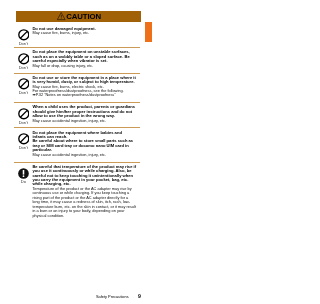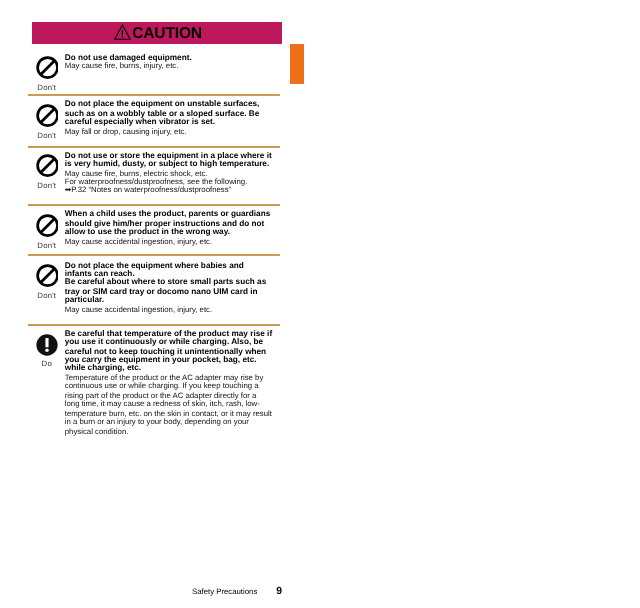--- a/index.html
+++ b/index.html
@@ -1,20 +1,20 @@
 <!DOCTYPE html>
 <html><head>
 <meta charset="utf-8">
 <title>Safety Precautions</title>
 <style>
   html,body{margin:0;padding:0;background:#ffffff;}
   body{width:152px;height:304px;font-family:"Liberation Sans",sans-serif;overflow:hidden;}
   .page{position:relative;width:152px;height:304px;background:#fff;}
   .tab{position:absolute;left:145.4px;top:22px;width:6.6px;height:20.2px;background:#ee7019;}
-  .caution-bar{position:absolute;left:16px;top:11px;width:125px;height:11px;background:#be185d;}
+  .caution-bar{position:absolute;left:16px;top:11px;width:125px;height:11px;background:#a16207;}
   .caution-inner{position:absolute;left:0;top:0;width:125px;height:11px;display:flex;align-items:center;justify-content:center;}
   .tri{display:block;margin-left:1.1px;margin-right:0.6px;margin-top:0.1px;}
   .caution-text{font-size:7.8px;font-weight:bold;letter-spacing:-0.1px;color:#000;line-height:8px;}
   .content{position:absolute;left:14px;top:24.7px;width:126px;}
   .item{position:relative;padding:2.1px 0 4.3px 0;min-height:16.3px;}
   .item.ruled{border-top:0.75px solid #cb9a54;}
   .icon-col{position:absolute;left:1.4px;top:2.4px;width:16px;text-align:center;}
   .icon-label{font-size:3.9px;line-height:3.9px;color:#333;display:block;letter-spacing:0.1px;margin-top:-2.9px;}
   .body-col{margin-left:18.4px;width:104px;}
   .hd{font-size:4.12px;line-height:4.45px;font-weight:bold;color:#000;}

